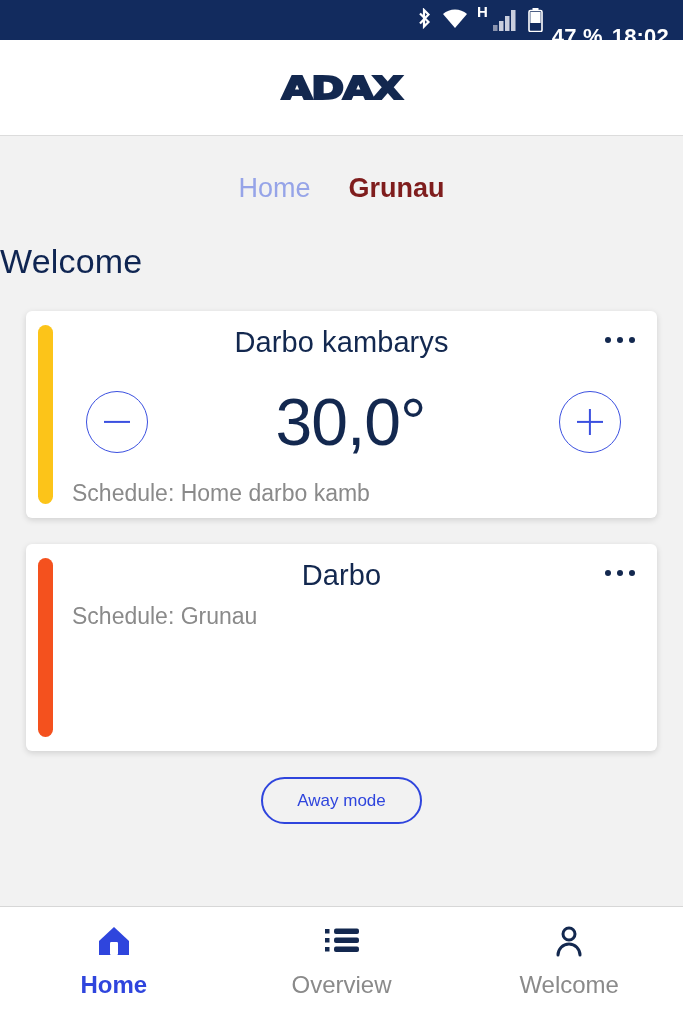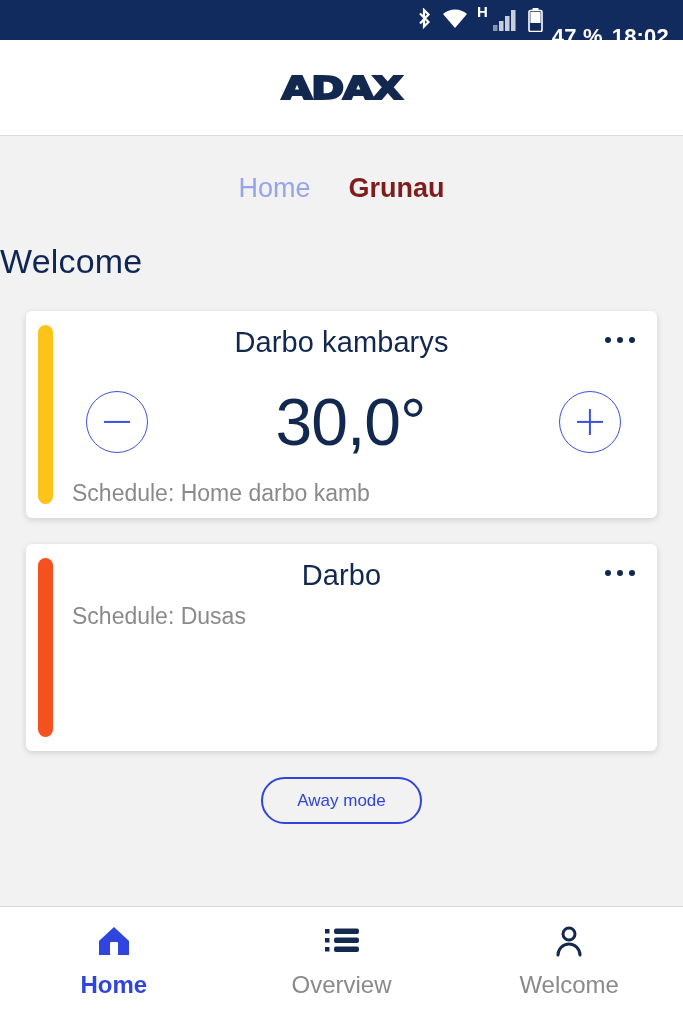--- a/index.html
+++ b/index.html
@@ -359,21 +359,21 @@
         <div class="card-top">
           <div class="room-name">Darbo</div>
           <button class="dots-btn">
             <i></i>
             <i></i>
             <i></i>
           </button>
         </div>
 
 
-        <div class="schedule">Schedule: Dusas</div>
+        <div class="schedule">Schedule: Grunau</div>
       </div>
 
     </div>
 
     <div class="away-wrap">
       <button class="away-btn">Away mode</button>
     </div>
 
   </div>
 

